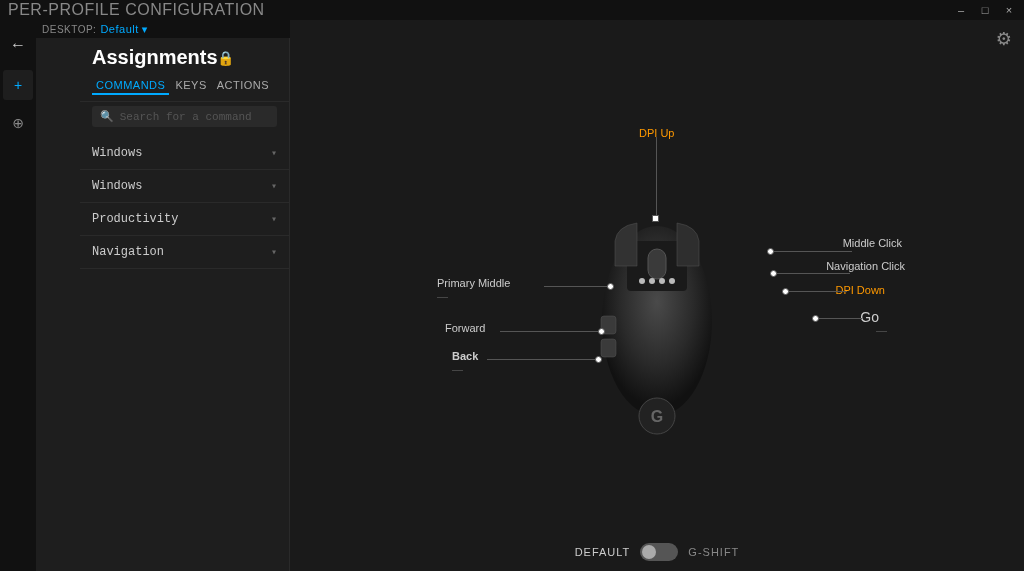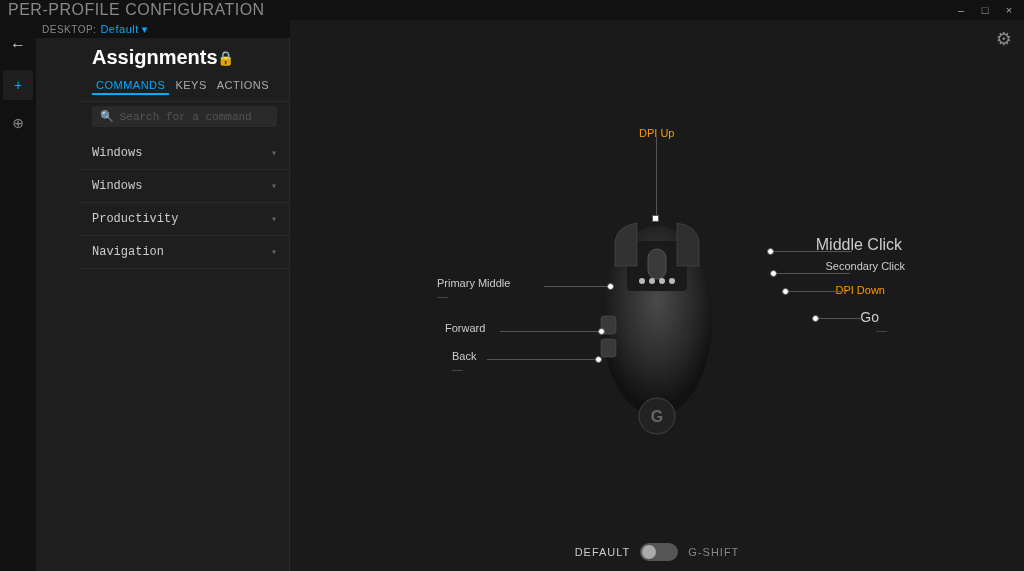--- a/index.html
+++ b/index.html
@@ -379,27 +379,27 @@
 
         <div style="position:absolute; left:282px; top:15px; text-align:center;">
           <span style="color:#f90; font-size:11px;">DPI Up</span>
         </div>
 
         <div style="position:absolute; left:299px; top:26px; width:1px; height:80px; background:#555;"></div>
 
         <div style="position:absolute; left:295px; top:104px; width:7px; height:7px; background:#fff; border-radius:50; border:1.5px solid #555;"></div>
 
         <div style="position:absolute; right:55px; top:125px; text-align:right;">
-          <span style="color:#ccc; font-size:16px;margin-top:28px;">Middle Click</span>
+          <span style="color:#ccc; font-size:11px;margin-top:28px;">Middle Click</span>
         </div>
         <div style="position:absolute; right:105px; top:140px; width:80px; height:1px; background:#555;"></div>
         <div style="position:absolute; right:183px; top:137px; width:7px; height:7px; background:#fff; border-radius:50%; border:1.5px solid #555;"></div>
 
         <div style="position:absolute; right:52px; top:148px; text-align:right;">
-          <span style="color:#ccc; font-size:11px;">Secondary Click</span>
+          <span style="color:#ccc; font-size:11px;">Navigation Click</span>
         </div>
         <div style="position:absolute; right:107px; top:162px; width:75px; height:1px; background:#555;"></div>
         <div style="position:absolute; right:180px; top:159px; width:7px; height:7px; background:#fff; border-radius:50%; border:1.5px solid #555;"></div>
 
         <div style="position:absolute; right:72px; top:172px; text-align:center;">
           <span style="color:#f90; font-size:11px;">DPI Down</span>
         </div>
         <div style="position:absolute; right:110px; top:180px; width:60px; height:1px; background:#555;"></div>
         <div style="position:absolute; right:168px; top:177px; width:7px; height:7px; background:#fff; border-radius:50%; border:1.5px solid #555;"></div>
 
@@ -420,21 +420,21 @@
         <div style="position:absolute; left:80px; top:178px;">
           <span style="color:#555; font-size:11px;">—</span>
         </div>
 
         <div style="position:absolute; left:88px; top:210px; text-align:right;">
           <span style="color:#ccc; font-size:11px;">Forward</span>
         </div>
         <div style="position:absolute; left:143px; top:220px; width:100px; height:1px; background:#555;"></div>
         <div style="position:absolute; left:241px; top:217px; width:7px; height:7px; background:#fff; border-radius:50%; border:1.5px solid #555;"></div>
 
-        <div style="position:absolute; left:95px; top:238px; text-align:right;">
+        <div style="position:absolute; left:95px; top:238px; text-align:right;font-weight:bold;">
           <span style="color:#ccc; font-size:11px;">Back</span>
         </div>
         <div style="position:absolute; left:130px; top:248px; width:110px; height:1px; background:#555;"></div>
         <div style="position:absolute; left:238px; top:245px; width:7px; height:7px; background:#fff; border-radius:50%; border:1.5px solid #555;"></div>
         <div style="position:absolute; left:95px; top:251px;">
           <span style="color:#555; font-size:11px;">—</span>
         </div>
 
       </div>
     </div>

